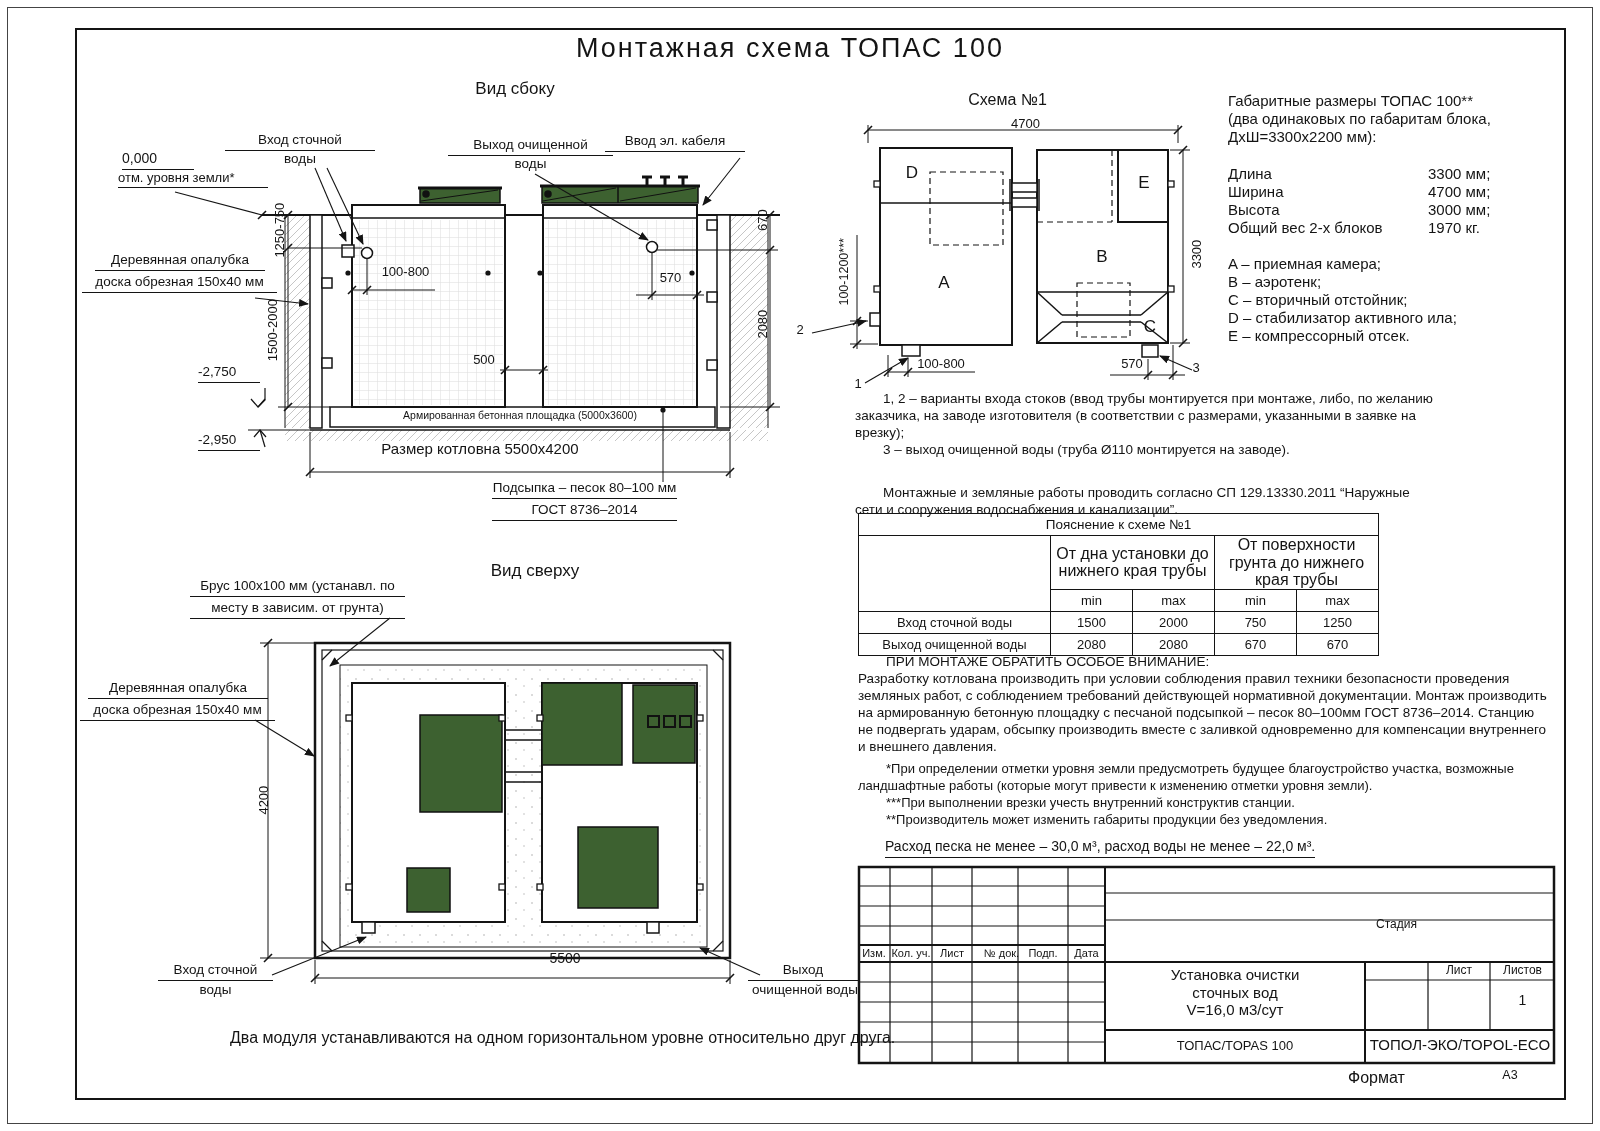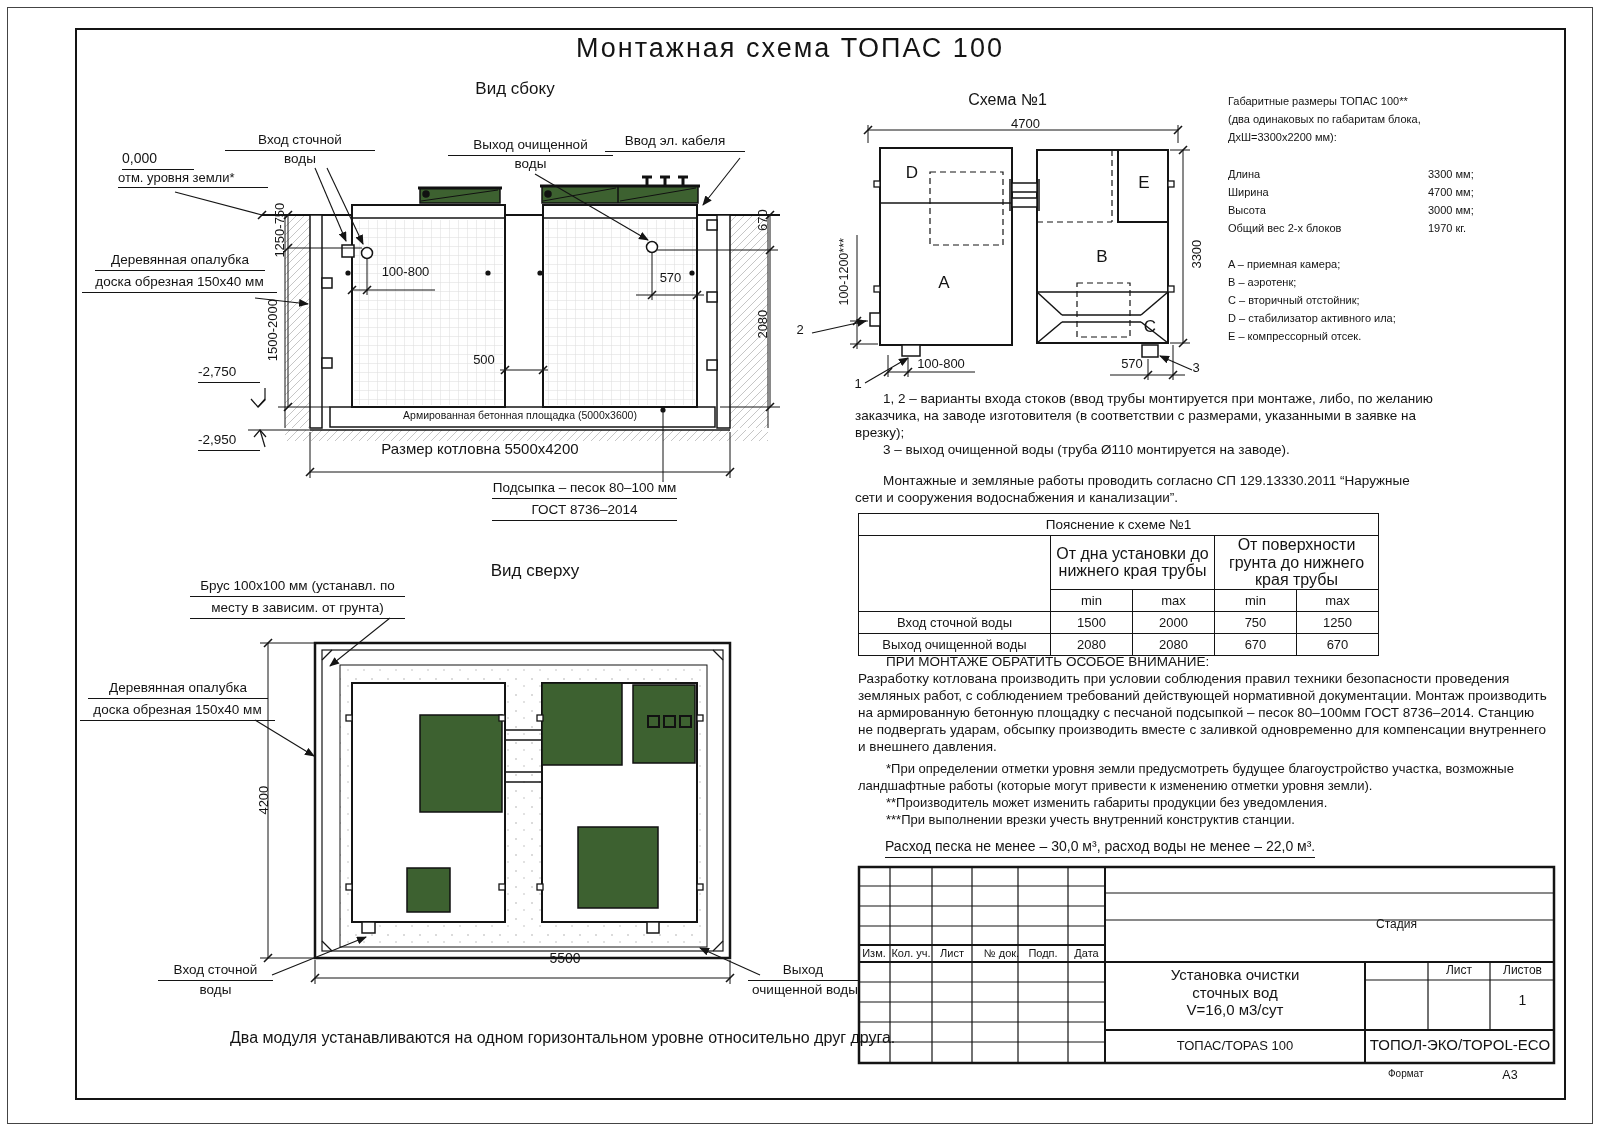--- a/index.html
+++ b/index.html
@@ -274,21 +274,21 @@
 <div class="lbl c" style="left:1108px;top:356px;width:48px;font-size:13px">570</div>
 <div class="lbl c" style="left:932px;top:272px;width:24px;font-size:17px">A</div>
 <div class="lbl c" style="left:1090px;top:246px;width:24px;font-size:17px">B</div>
 <div class="lbl c" style="left:1138px;top:316px;width:24px;font-size:17px">C</div>
 <div class="lbl c" style="left:900px;top:162px;width:24px;font-size:17px">D</div>
 <div class="lbl c" style="left:1132px;top:172px;width:24px;font-size:17px">E</div>
 <div class="lbl c" style="left:850px;top:376px;width:16px;font-size:13px">1</div>
 <div class="lbl c" style="left:792px;top:322px;width:16px;font-size:13px">2</div>
 <div class="lbl c" style="left:1188px;top:360px;width:16px;font-size:13px">3</div>
 
-<div class="lbl blk" style="left:1228px;top:92px;width:280px;font-size:11px;line-height:18px;white-space:normal">
+<div class="lbl blk" style="left:1228px;top:92px;width:280px;font-size:15px;line-height:18px;white-space:normal">
   <p>Габаритные размеры ТОПАС 100**</p>
   <p>(два одинаковых по габаритам блока,</p>
   <p>ДхШ=3300х2200 мм):</p>
   <div style="height:19px"></div>
   <p style="display:flex">
       <span style="width:200px">Длина</span>
       <span>3300 мм;</span>
     </p>
   <p style="display:flex">
       <span style="width:200px">Ширина</span>
@@ -306,21 +306,21 @@
   <p>A – приемная камера;</p>
   <p>B – аэротенк;</p>
   <p>C – вторичный отстойник;</p>
   <p>D – стабилизатор активного ила;</p>
   <p>E – компрессорный отсек.</p>
 </div>
 
 <div class="lbl blk" style="left:855px;top:390px;width:585px;font-size:13.5px;line-height:17px;white-space:normal">
   <p class="ind">1, 2 – варианты входа  стоков (ввод трубы монтируется при монтаже, либо, по желанию заказчика, на заводе изготовителя (в соответствии с размерами, указанными в заявке на врезку);</p>
   <p class="ind">3 – выход очищенной воды (труба Ø110 монтируется на заводе).</p>
-  <p class="ind" style="margin-top:14px">Монтажные и земляные работы проводить согласно СП 129.13330.2011 “Наружные сети и сооружения водоснабжения и канализации”.</p>
+  <p class="ind" style="margin-top:26px">Монтажные и земляные работы проводить согласно СП 129.13330.2011 “Наружные сети и сооружения водоснабжения и канализации”.</p>
 </div>
 
 <table class="xt">
   <tbody>
       <tr>
         <td colspan="5" style="font-size:13.5px">Пояснение к схеме №1</td>
       </tr>
   <tr>
     <td rowspan="2" style="width:185px"></td>
     <td colspan="2" class="g" style="width:150px">От дна установки до нижнего края трубы</td>
@@ -349,22 +349,22 @@
 </tbody>
   </table>
 
 <div class="lbl blk" style="left:858px;top:653px;width:690px;font-size:13.5px;line-height:17px;white-space:normal">
   <p class="ind">ПРИ МОНТАЖЕ ОБРАТИТЬ ОСОБОЕ ВНИМАНИЕ:</p>
   <p>Разработку котлована производить при условии соблюдения правил техники безопасности проведения земляных работ, с соблюдением требований действующей нормативной документации.  Монтаж производить на армированную бетонную площадку с песчаной подсыпкой – песок 80–100мм ГОСТ 8736–2014. Станцию не подвергать ударам, обсыпку производить вместе с заливкой одновременно для компенсации внутреннего и внешнего давления.</p>
 </div>
 
 <div class="lbl blk" style="left:858px;top:760px;width:690px;font-size:13px;line-height:17px;white-space:normal">
   <p class="ind">*При определении отметки уровня земли предусмотреть будущее благоустройство участка, возможные ландшафтные работы (которые могут привести к изменению отметки уровня земли).</p>
+  <p class="ind">***При выполнении врезки учесть внутренний конструктив станции.</p>
   <p class="ind">**Производитель может изменить габариты продукции без уведомления.</p>
-  <p class="ind">***При выполнении врезки учесть внутренний конструктив станции.</p>
 </div>
 
 <div class="lbl u" style="left:885px;top:838px;font-size:14px">Расход песка не менее – 30,0 м³, расход воды не менее – 22,0 м³.</div>
 
 <div class="lbl c" style="left:470px;top:560px;width:130px;font-size:17px">Вид сверху</div>
 
 <svg style="left:240px;top:610px" width="630" height="420" viewBox="0 0 630 420">
   <defs>
     <pattern id="dotsp" width="16" height="16" patternUnits="userSpaceOnUse">
       <circle cx="4" cy="5" r="1" fill="#cfcfcf"></circle>
@@ -490,14 +490,14 @@
 
 <div class="lbl c" style="left:1105px;top:966px;width:260px;font-size:15px">Установка очистки</div>
 <div class="lbl c" style="left:1105px;top:984px;width:260px;font-size:15px">сточных вод</div>
 <div class="lbl c" style="left:1105px;top:1001px;width:260px;font-size:15px">V=16,0 м3/сут</div>
 <div class="lbl c" style="left:1105px;top:1038px;width:260px;font-size:13px">ТОПАС/TOPAS 100</div>
 <div class="lbl c" style="left:1365px;top:917px;width:63px;font-size:12px">Стадия</div>
 <div class="lbl c" style="left:1428px;top:963px;width:62px;font-size:12px">Лист</div>
 <div class="lbl c" style="left:1490px;top:963px;width:65px;font-size:12px">Листов</div>
 <div class="lbl c" style="left:1490px;top:992px;width:65px;font-size:14px">1</div>
 <div class="lbl c" style="left:1365px;top:1036px;width:190px;font-size:15px">ТОПОЛ-ЭКО/TOPOL-ECO</div>
-<div class="lbl" style="left:1388px;top:1068px;font-size:10px">Формат</div>
+<div class="lbl" style="left:1348px;top:1068px;font-size:16px">Формат</div>
 <div class="lbl c" style="left:1492px;top:1068px;width:36px;font-size:12.5px">А3</div>
 
 </body></html>

